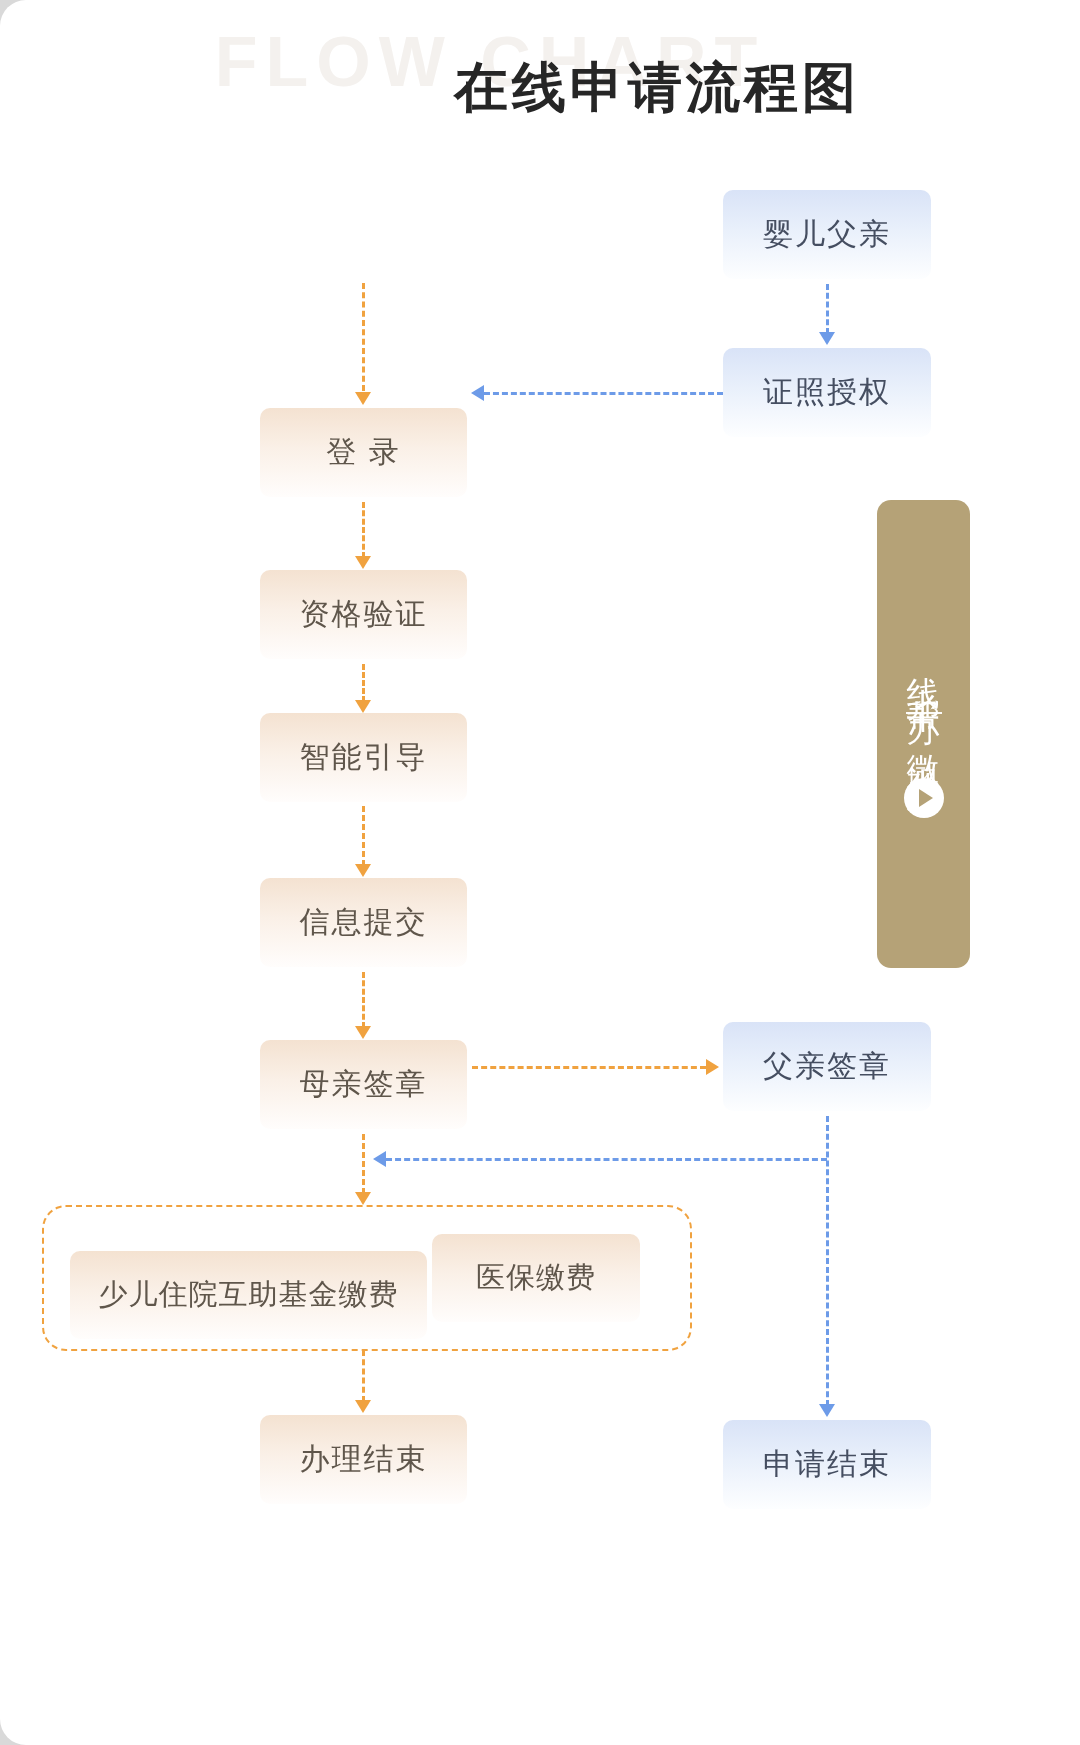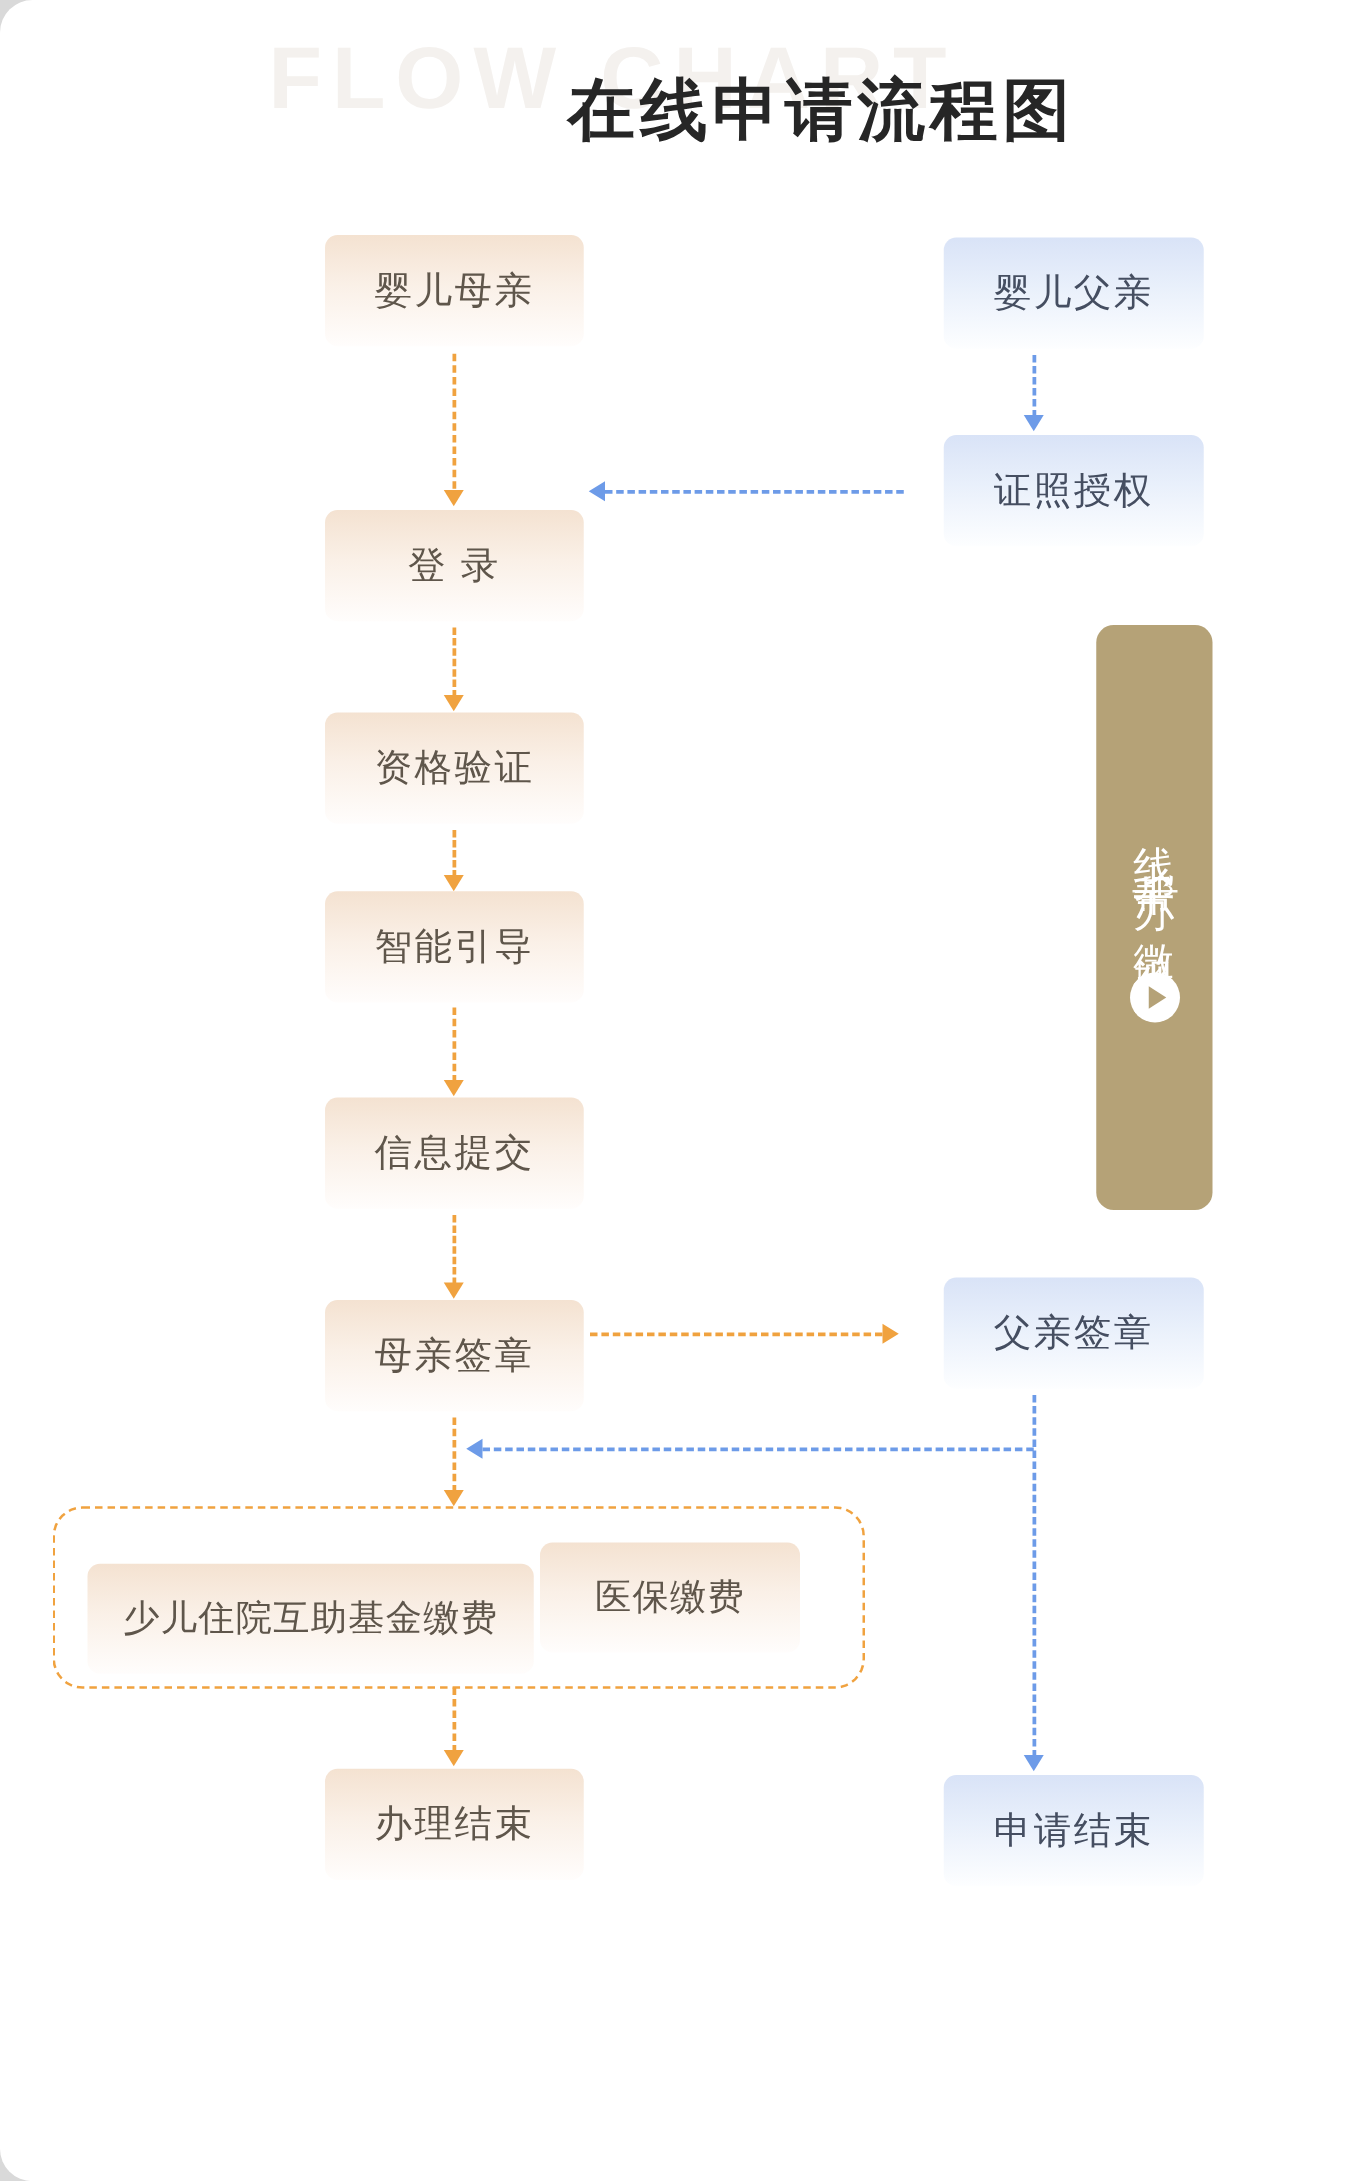--- a/index.html
+++ b/index.html
@@ -11,21 +11,21 @@
   .main-title{position:absolute;left:120px;width:740px;top:52px;text-align:right;
     font-size:54px;font-weight:700;letter-spacing:4px;color:#262626;z-index:2;}
 
   
   .node{position:absolute;display:flex;align-items:center;justify-content:center;
     border-radius:10px;font-size:30px;letter-spacing:2px;z-index:2;}
   .warm{background:linear-gradient(180deg,#f4e2d1 0%,#faf0e7 45%,#fffdfc 100%);color:#5f564b;}
   .cool{background:linear-gradient(180deg,#d9e3f7 0%,#e9f0fb 45%,#fdfeff 100%);color:#454e61;}
 
   .w-left{left:260px;width:207px;height:89px;}
-  .w-right{left:723px;width:208px;height:89px;margin-left:32px;}
+  .w-right{left:723px;width:208px;height:89px;}
 
   
   .pay-group{position:absolute;left:42px;top:1205px;width:646px;height:142px;
     border:2px dashed var(--arrow-orange,#F0A23F);border-radius:24px;z-index:1;}
   .pay-box{position:absolute;display:flex;align-items:center;justify-content:center;
     border-radius:10px;font-size:29px;letter-spacing:1px;}
 
   
   .vline{position:absolute;width:0;border-left:3px dashed currentColor;z-index:1;}
   .hline{position:absolute;height:0;border-top:3px dashed currentColor;z-index:1;}
@@ -50,21 +50,20 @@
     border-left:14px solid var(--tab-bg,#B5A277);margin-left:4px;}
 </style>
 </head>
 <body>
 
 <div class="page">
 
   <div class="ghost-title">FLOW CHART</div>
   <div class="main-title">在线申请流程图</div>
 
-  <div class="node warm w-left" style="top:188px;">婴儿母亲</div>
   <div class="node warm w-left" style="top:408px;text-align:right;">登 录</div>
   <div class="node warm w-left" style="top:570px;">资格验证</div>
   <div class="node warm w-left" style="top:713px;">智能引导</div>
   <div class="node warm w-left" style="top:1040px;">母亲签章</div>
   <div class="node warm w-left" style="top:878px;">信息提交</div>
   <div class="node warm w-left" style="top:1415px;">办理结束</div>
 
   <div class="node cool w-right" style="top:190px;">婴儿父亲</div>
   <div class="node cool w-right" style="top:348px;">证照授权</div>
   <div class="node cool w-right" style="top:1022px;">父亲签章</div>

